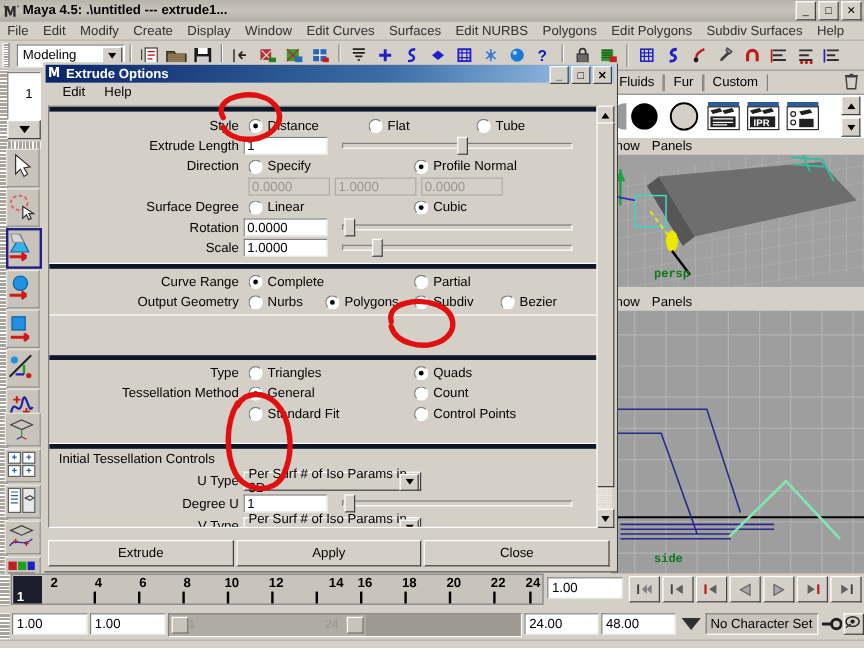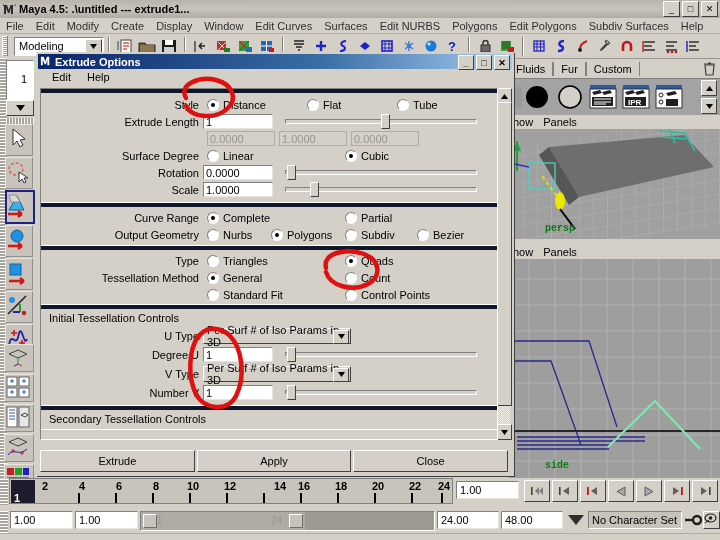--- a/index.html
+++ b/index.html
@@ -98,21 +98,21 @@
   .shelf-tabs{
     position:absolute;left:508px;top:60px;width:212px;height:18px;
     background:#d4d0c8;display:flex;align-items:center;
   }
   .shelf-tab{
     font-size:11px;padding:1px 7px;border-left:1px solid #808080;border-right:1px solid #808080;
     color:#000;
   }
   .shelf-row{
     position:absolute;left:508px;top:78px;width:212px;height:36px;
-    background:#a3a3a3;border-top:1px solid #808080;display:flex;align-items:center;text-align:center;
+    background:#ffffff;border-top:1px solid #808080;display:flex;align-items:center;text-align:center;
   }
   .shelf-btn{width:30px;height:30px;margin-right:3px;display:flex;align-items:center;justify-content:center;}
 
   
   .vp{position:absolute;background:#8a8a8a;overflow:hidden;}
   .vpmenu{
     position:absolute;height:14px;background:#d4d0c8;font-size:11px;
     display:flex;align-items:center;color:#000;
   }
 
@@ -746,20 +746,32 @@
           <div class="lbl" style="width:158px;">Extrude Length</div>
           <div style="width:4px"></div>
           <div class="tf" style="width:70px;">1</div>
           <div style="width:12px"></div>
           <div class="sld" style="width:192px;">
             <div class="track"></div>
             <div class="thumb" style="left:50%;"></div>
           </div>
         </div>
 
+        <div class="row">
+          <div class="lbl" style="width:158px;">Direction</div>
+          <div style="width:8px"></div>
+          <div style="display:flex;align-items:center;width:138px;">
+            <span class="radio"></span>
+            <span class="rlab">Specify</span>
+          </div>
+          <div style="display:flex;align-items:center;">
+            <span class="radio on"></span>
+            <span class="rlab">Profile Normal</span>
+          </div>
+        </div>
 
 
         <div class="row">
           <div style="width:166px;"></div>
           <div class="tf dis" style="width:68px;">0.0000</div>
           <div style="width:4px"></div>
           <div class="tf dis" style="width:68px;">1.0000</div>
           <div style="width:4px"></div>
           <div class="tf dis" style="width:68px;">0.0000</div>
         </div>
@@ -828,21 +840,21 @@
             <span class="radio"></span>
             <span class="rlab">Subdiv</span>
           </div>
           <div style="display:flex;align-items:center;">
             <span class="radio"></span>
             <span class="rlab">Bezier</span>
           </div>
         </div>
       </div>
 
-      <div class="sec grp" style="padding-top:2px;padding-bottom:1px;">
+      <div class="sec grp" style="padding-top:2px;padding-bottom:16px;margin-top:33px;">
         <div class="row">
           <div class="lbl" style="width:158px;">Type</div>
           <div style="width:8px"></div>
           <div style="display:flex;align-items:center;width:138px;">
             <span class="radio"></span>
             <span class="rlab">Triangles</span>
           </div>
           <div style="display:flex;align-items:center;">
             <span class="radio on"></span>
             <span class="rlab">Quads</span>

